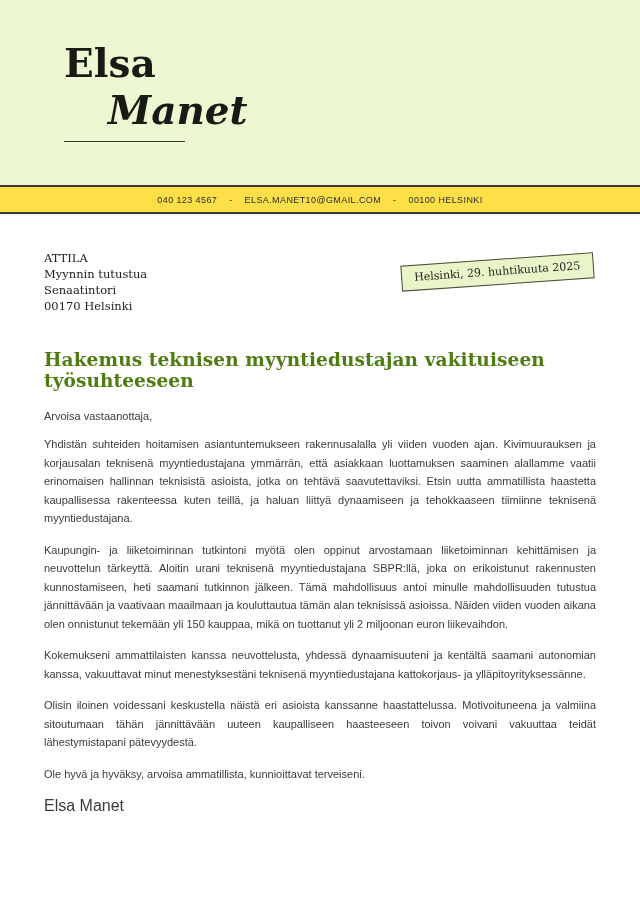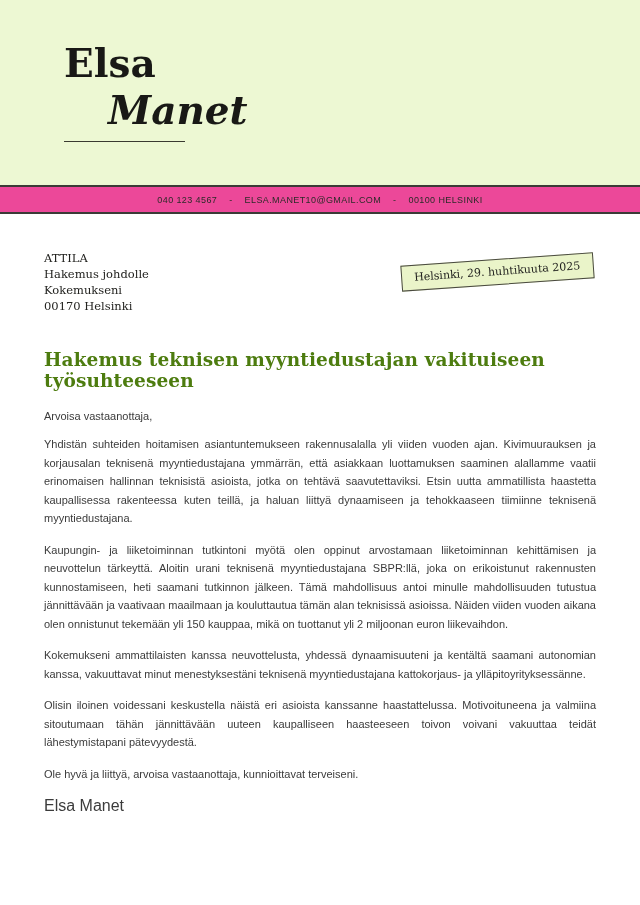--- a/index.html
+++ b/index.html
@@ -24,21 +24,21 @@
   }
   .name-underline {
     width:121px; height:0; border-bottom:1.5px solid #3a3a30; margin-top:7px;
   }
 
   
   .contact-bar {
     height:29px; box-sizing:border-box;
     border-top:2px solid #3b3b36; border-bottom:2px solid #3b3b36;
     display:flex; align-items:center; justify-content:center; gap:12px;
-    font-size:9px; letter-spacing:0.4px; color:#2b2b28; background:#ec4899;
+    font-size:9px; letter-spacing:0.4px; color:#2b2b28; background:#fde047;
   }
   .contact-bar .sep { color:#2b2b28; }
 
   
   .content { padding:0 44px; position:relative; }
 
   .addr-row { position:relative; margin-top:36px; height:66px; }
   .recipient {
     font-family:"DejaVu Serif", serif; font-size:11.5px; line-height:16px;
     color:#22221f;
@@ -81,36 +81,36 @@
     <span>ELSA.MANET10@GMAIL.COM</span>
     <span class="sep">-</span>
     <span>00100 HELSINKI</span>
   </div>
 
   <main class="content">
 
     <div class="addr-row">
       <div class="recipient">
         <div>ATTILA</div>
-        <div>Hakemus johdolle</div>
-        <div>Kokemukseni</div>
+        <div>Myynnin tutustua</div>
+        <div>Senaatintori</div>
         <div>00170 Helsinki</div>
       </div>
       <div class="stamp">
         <span>Helsinki, 29. huhtikuuta 2025</span>
       </div>
     </div>
 
     <h2 class="title">Hakemus teknisen myyntiedustajan vakituiseen työsuhteeseen</h2>
 
     <p class="salutation">Arvoisa vastaanottaja,</p>
 
     <p class="para">Yhdistän suhteiden hoitamisen asiantuntemukseen rakennusalalla yli viiden vuoden ajan. Kivimuurauksen ja korjausalan teknisenä myyntiedustajana ymmärrän, että asiakkaan luottamuksen saaminen alallamme vaatii erinomaisen hallinnan teknisistä asioista, jotka on tehtävä saavutettaviksi. Etsin uutta ammatillista haastetta kaupallisessa rakenteessa kuten teillä, ja haluan liittyä dynaamiseen ja tehokkaaseen tiimiinne teknisenä myyntiedustajana.</p>
     <p class="para">Kaupungin- ja liiketoiminnan tutkintoni myötä olen oppinut arvostamaan liiketoiminnan kehittämisen ja neuvottelun tärkeyttä. Aloitin urani teknisenä myyntiedustajana SBPR:llä, joka on erikoistunut rakennusten kunnostamiseen, heti saamani tutkinnon jälkeen. Tämä mahdollisuus antoi minulle mahdollisuuden tutustua jännittävään ja vaativaan maailmaan ja kouluttautua tämän alan teknisissä asioissa. Näiden viiden vuoden aikana olen onnistunut tekemään yli 150 kauppaa, mikä on tuottanut yli 2 miljoonan euron liikevaihdon.</p>
     <p class="para">Kokemukseni ammattilaisten kanssa neuvottelusta, yhdessä dynaamisuuteni ja kentältä saamani autonomian kanssa, vakuuttavat minut menestyksestäni teknisenä myyntiedustajana kattokorjaus- ja ylläpitoyrityksessänne.</p>
     <p class="para">Olisin iloinen voidessani keskustella näistä eri asioista kanssanne haastattelussa. Motivoituneena ja valmiina sitoutumaan tähän jännittävään uuteen kaupalliseen haasteeseen toivon voivani vakuuttaa teidät lähestymistapani pätevyydestä.</p>
 
-    <p class="closing">Ole hyvä ja liittyä, arvoisa vastaanottaja, kunnioittavat terveiseni.</p>
+    <p class="closing">Ole hyvä ja hyväksy, arvoisa ammatillista, kunnioittavat terveiseni.</p>
 
     <p class="signature">Elsa Manet</p>
 
   </main>
 </div>
 
 </body></html>

